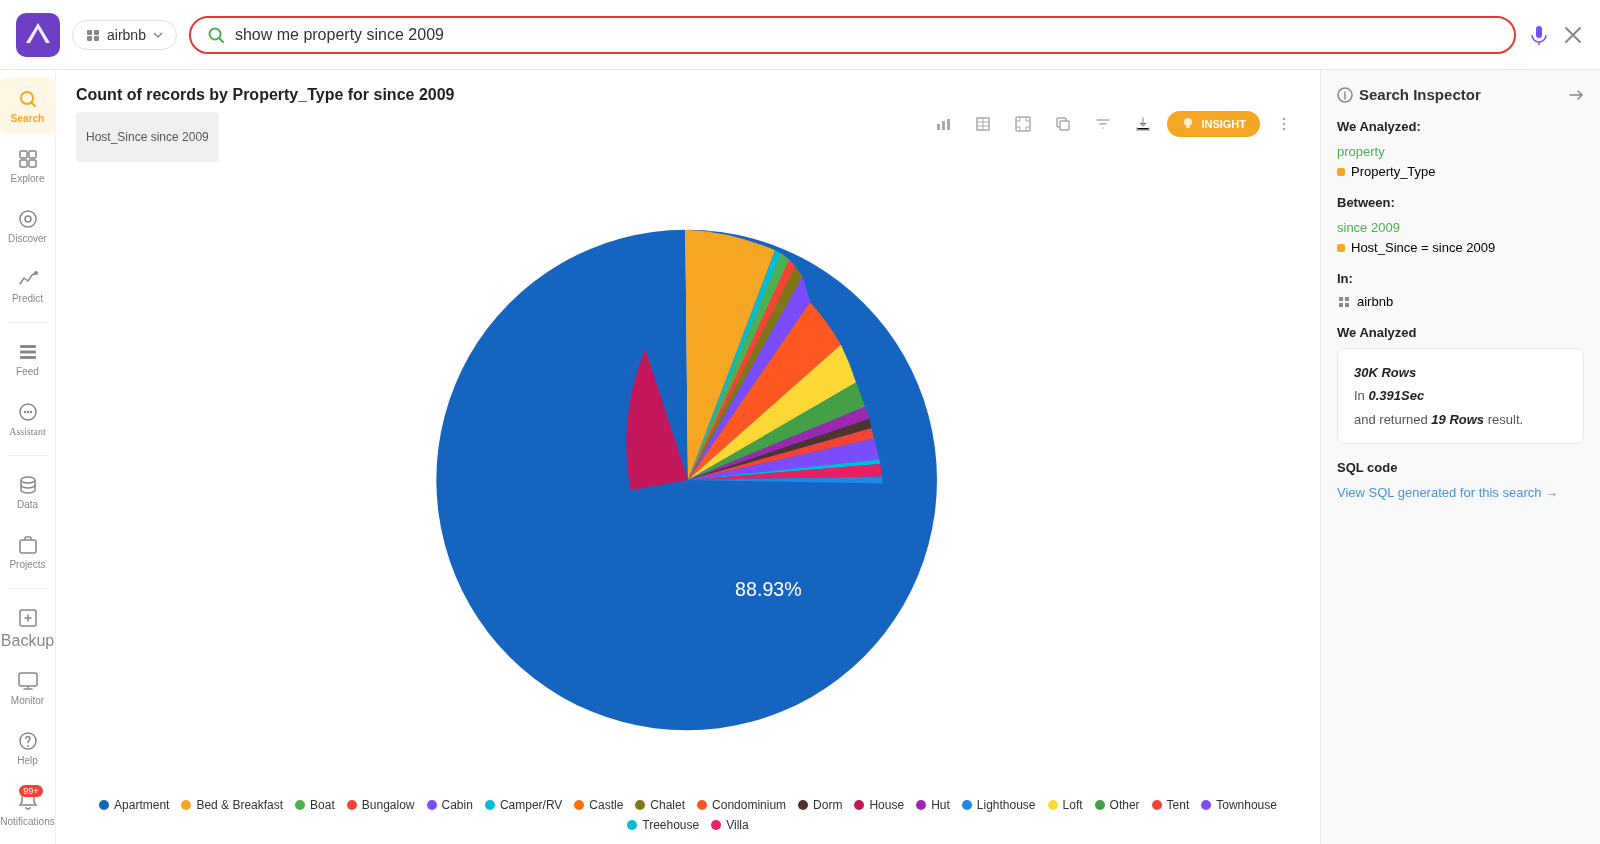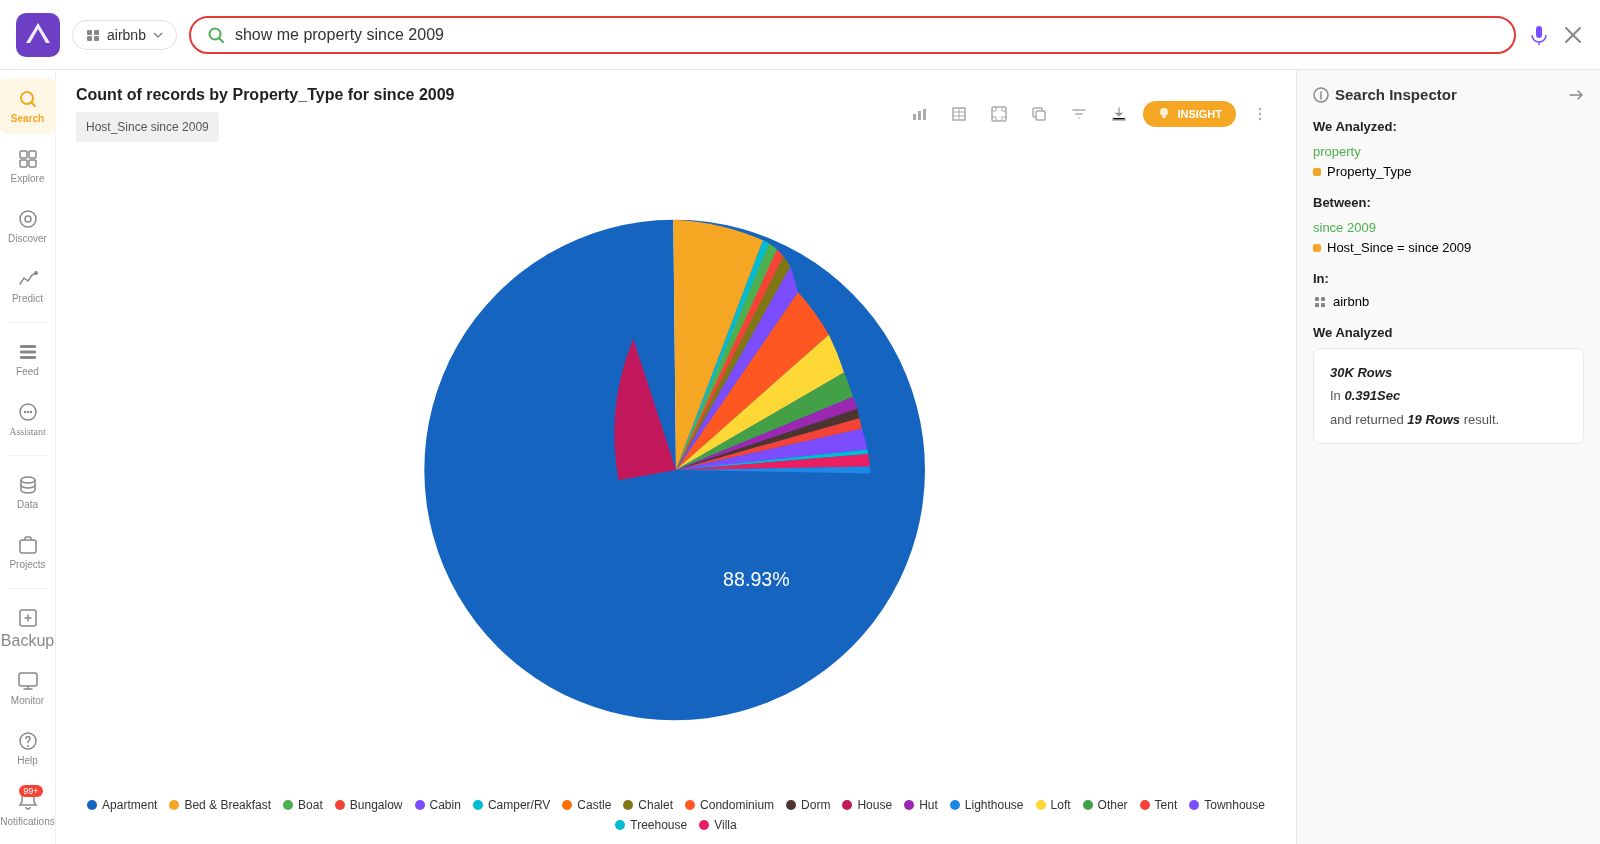--- a/index.html
+++ b/index.html
@@ -136,21 +136,21 @@
     .chart-title-area h2 {
       font-size: 16px;
       font-weight: 600;
       color: #222;
       margin-bottom: 8px;
     }
 
     .filter-badge {
       background: #f0f0f0;
       border-radius: 4px;
-      padding: 8px 10px;
+      padding: 18px 10px;
       font-size: 12px;
       color: #555;
       display: inline-block;
     }
 
     .chart-toolbar {
       display: flex;
       align-items: center;
       gap: 8px;
     }
@@ -220,21 +220,21 @@
     }
 
     .legend-dot {
       width: 10px;
       height: 10px;
       border-radius: 50%;
       flex-shrink: 0;
     }
 
     .right-panel {
-      width: 304px;
+      width: 280px;
       background: #f9f9f9;
       border-left: 1px solid #e8e8e8;
       flex-shrink: 0;
       padding: 16px;
       overflow-y: auto;
     }
 
     .panel-header {
       display: flex;
       align-items: center;
@@ -720,15 +720,19 @@
 
     <div class="panel-section">
       <div class="panel-section-title">We Analyzed</div>
       <div class="stats-box">
         <div><span class="bold">30K Rows</span></div>
         <div>In <span class="bold">0.391Sec</span></div>
         <div>and returned <span class="bold">19 Rows</span> result.</div>
       </div>
     </div>
 
+    <div class="panel-section sql-section">
+      <div class="panel-section-title">SQL code</div>
+      <span class="sql-link">View SQL generated for this search →</span>
+    </div>
   </div>
 
 </div>
 
 </body></html>

